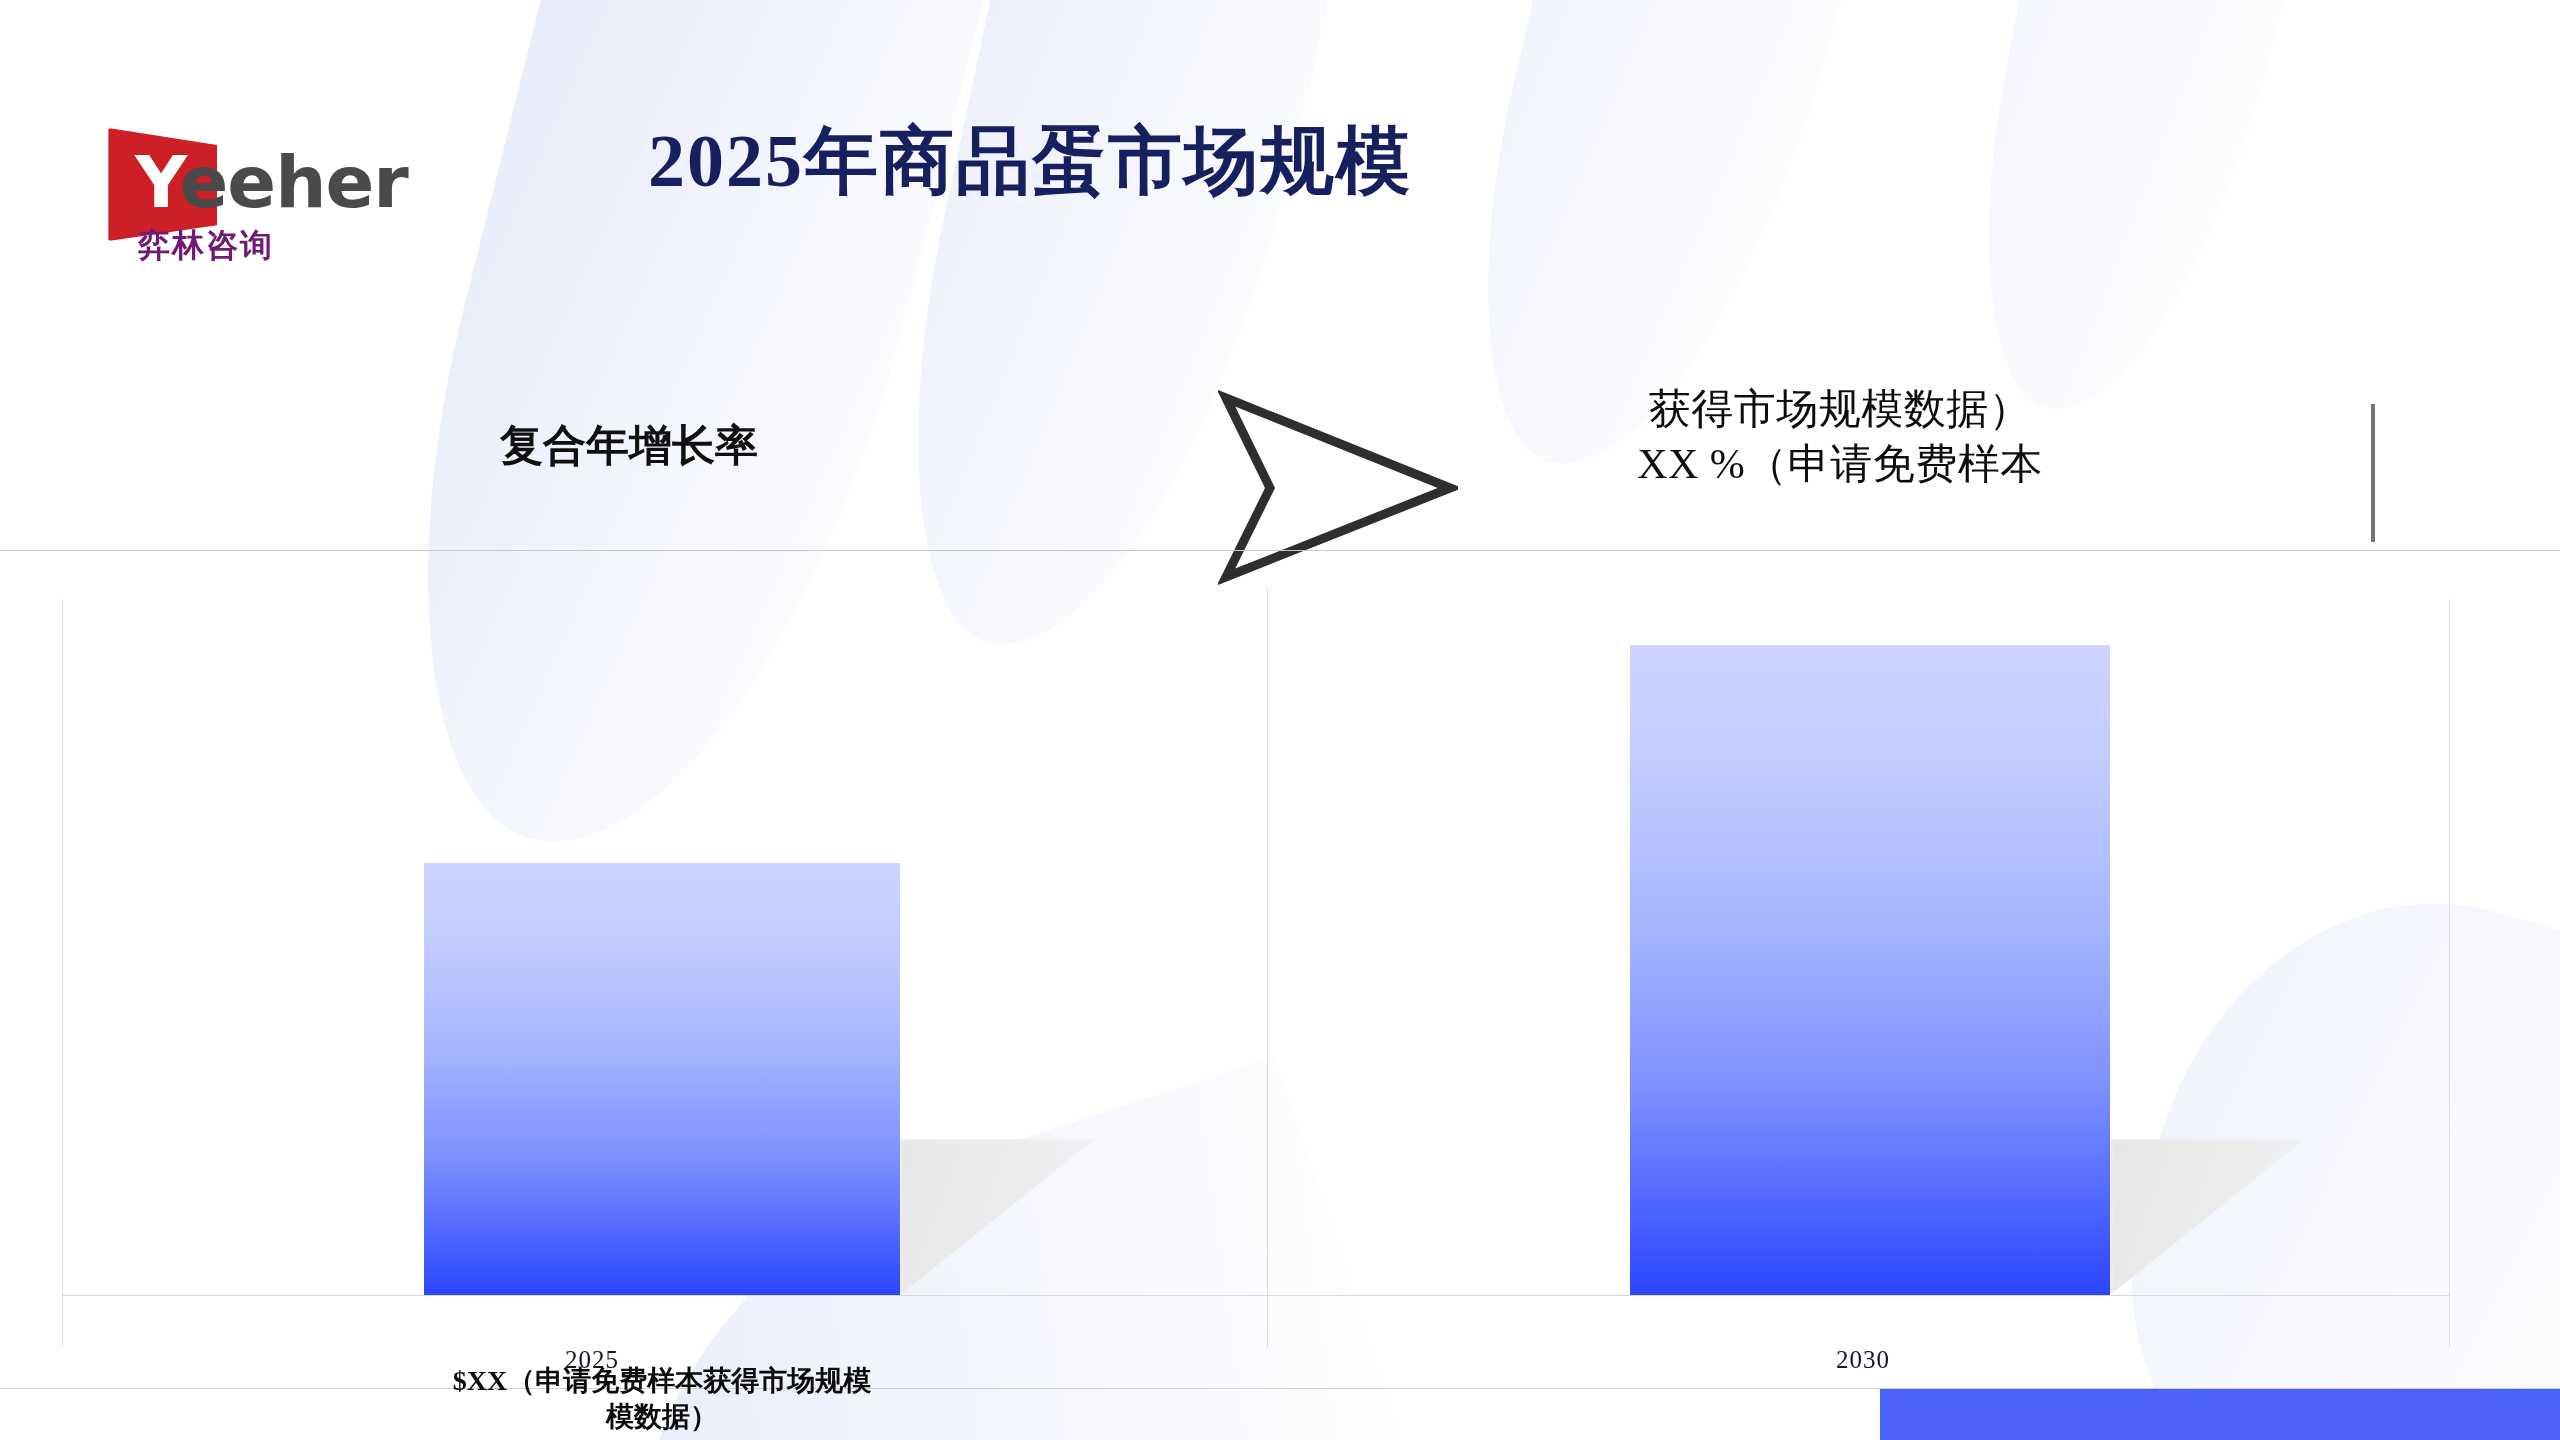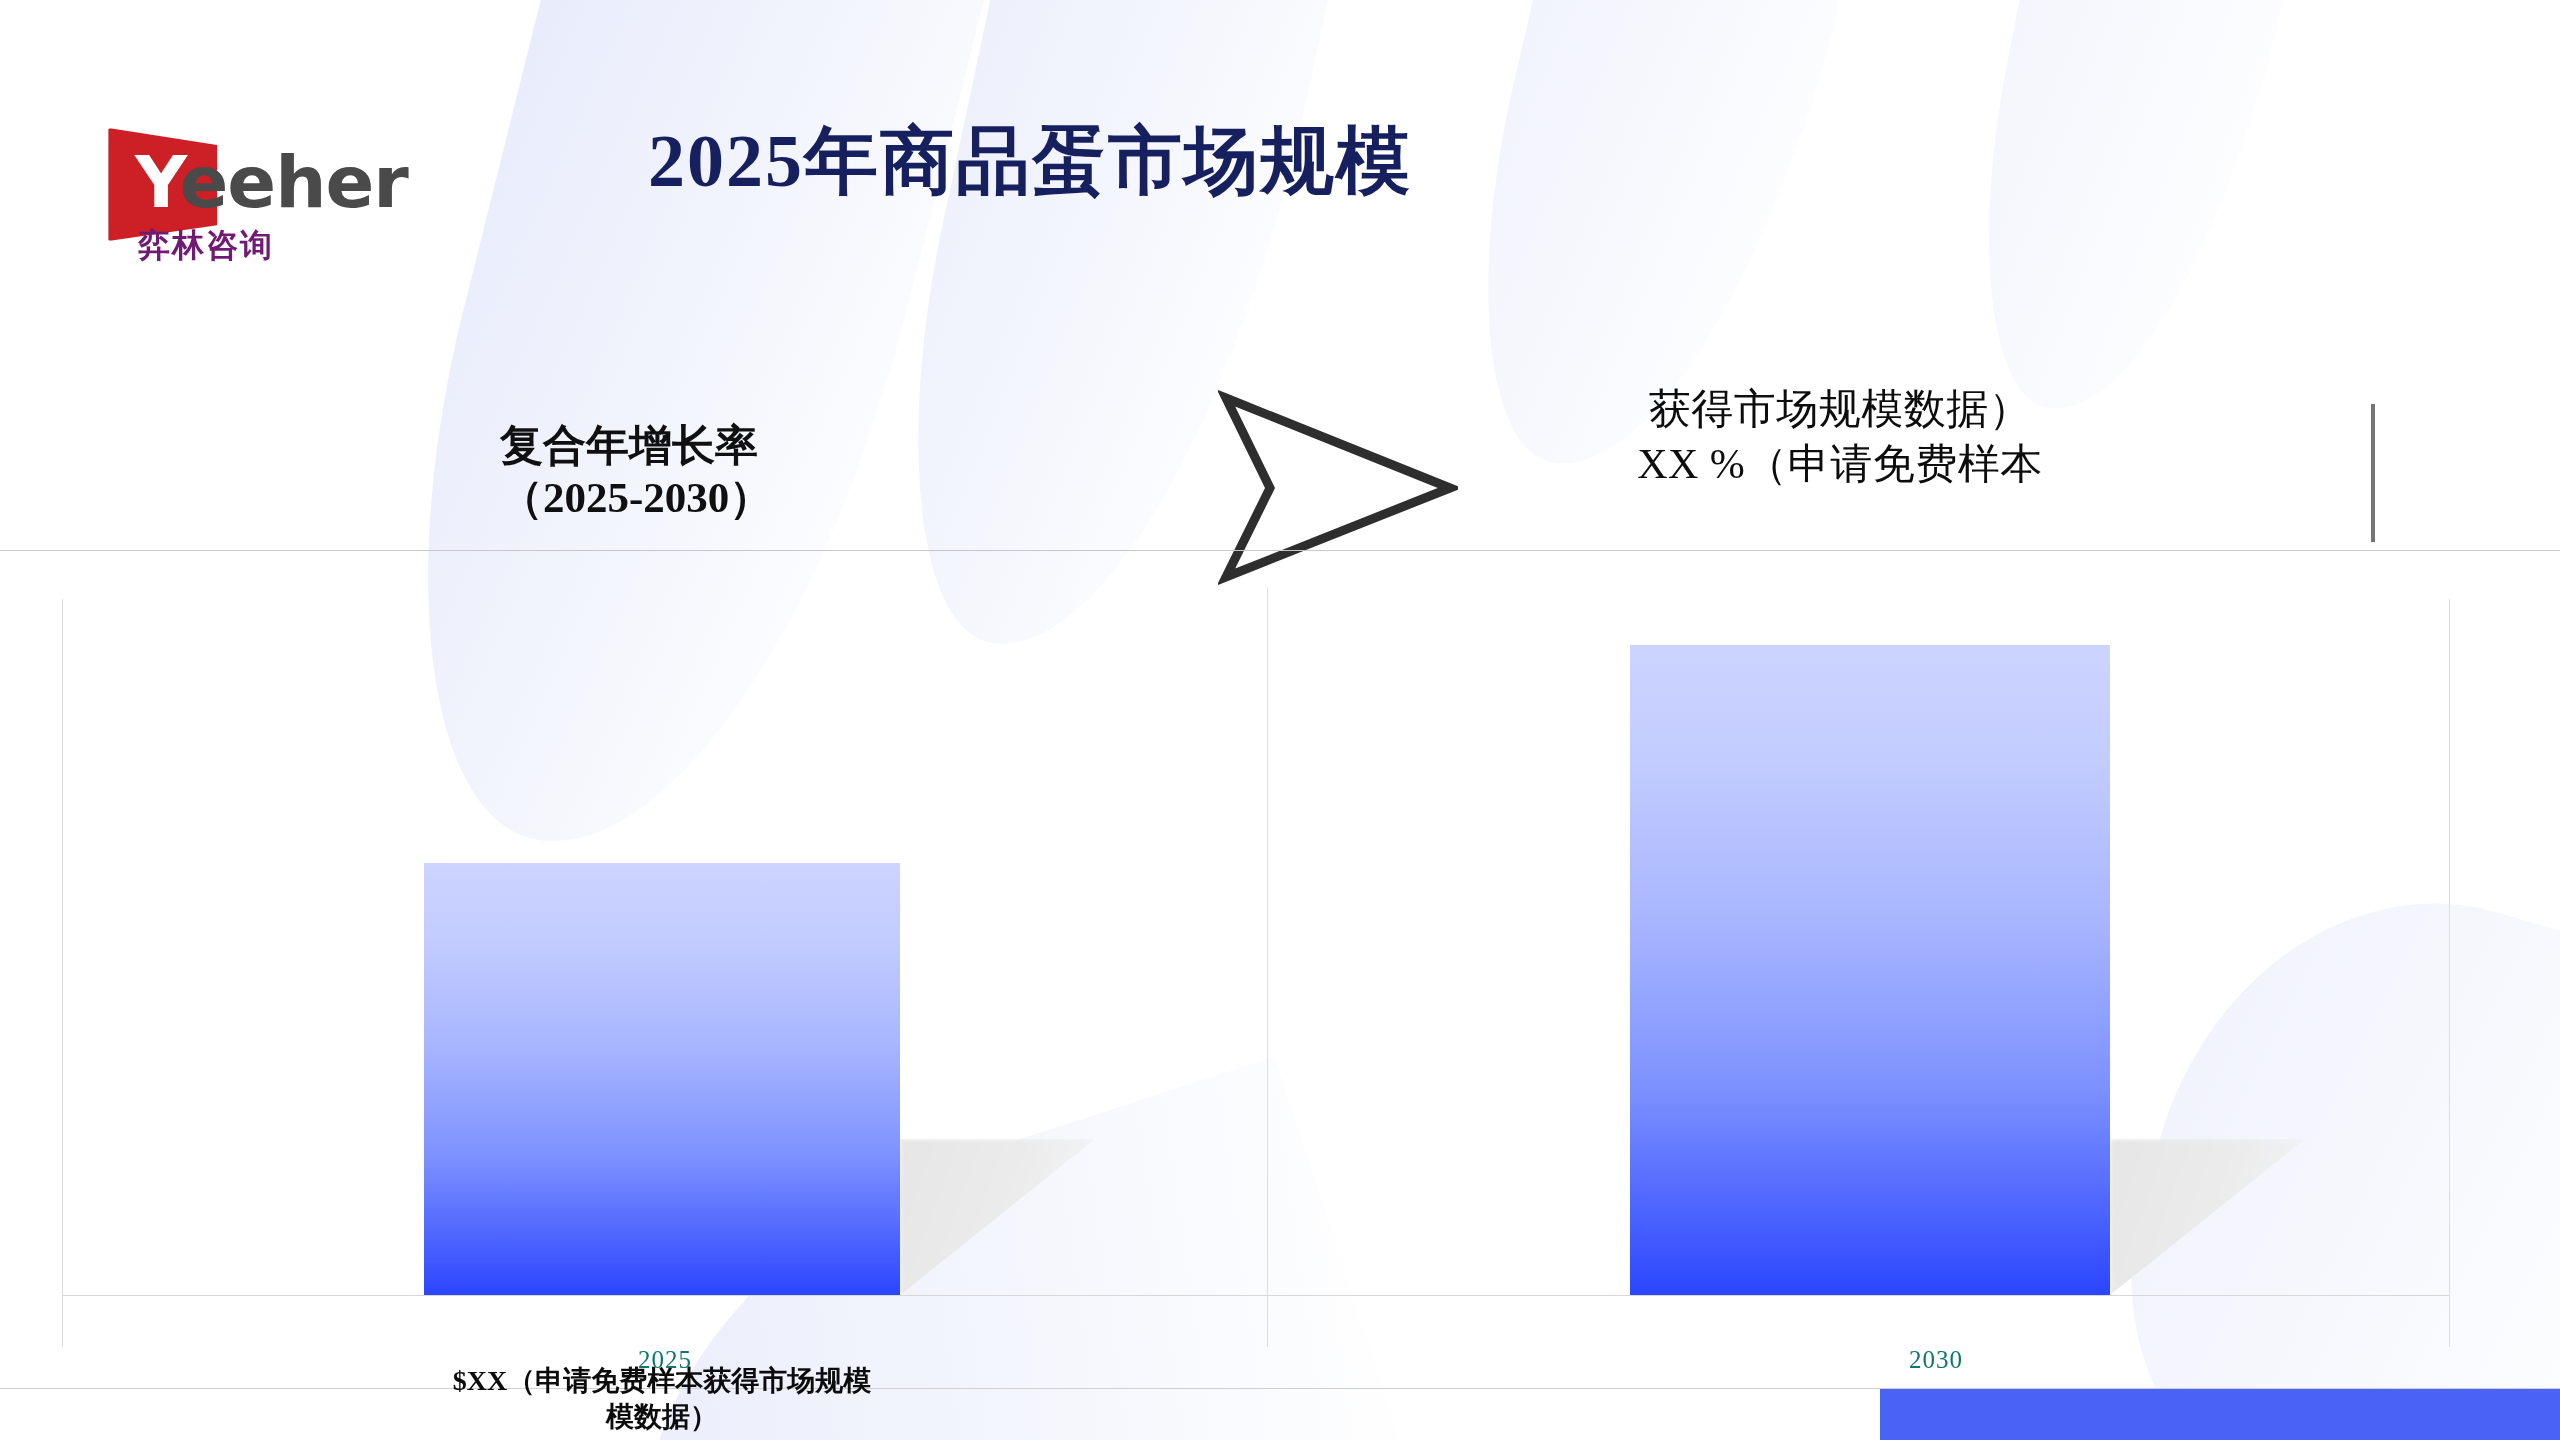--- a/index.html
+++ b/index.html
@@ -213,23 +213,22 @@
     text-align: center;
     font-size: 28px;
     font-weight: 700;
     line-height: 1.3;
     color: #0c0c0c;
   }
   #bar-2025-label { left: 412px; top: 812px; width: 500px; }
 
   .axis-label {
     position: absolute;
-    text-align: center;
     font-size: 25px;
-    color: #0f766e;
+    color: #0f172a;
     letter-spacing: 1px;
   }
   #axis-2025 { left: 565px;  top: 795px; width: 200px; }
   #axis-2030 { left: 1836px; top: 795px; width: 200px; }
 
   
   #footer-accent {
     position: absolute;
     left: 1880px; top: 1389px;
     width: 680px; height: 51px;
@@ -253,21 +252,20 @@
   <div id="logo">
     <div class="logo-quad"></div>
     <div class="logo-word"><span class="wy">Y</span><span>eeher</span></div>
     <div class="logo-cn">弈林咨询</div>
   </div>
 
   <div id="title">2025年商品蛋市场规模</div>
 
   <div id="cagr-block">
     <div>复合年增长率</div>
-    <div class="line2">（2025-2030）</div>
   </div>
 
   <div id="arrow">
     <svg width="240" height="205" viewBox="0 0 240 205" fill="none" xmlns="http://www.w3.org/2000/svg" aria-hidden="true">
       <path d="M8 18 L232 108 L8 197 L52 108 Z" stroke="#2e2e2e" stroke-width="9" stroke-linejoin="miter" fill="none"></path>
     </svg>
   </div>
 
   <div id="value-callout">
     <div>获得市场规模数据）</div>

